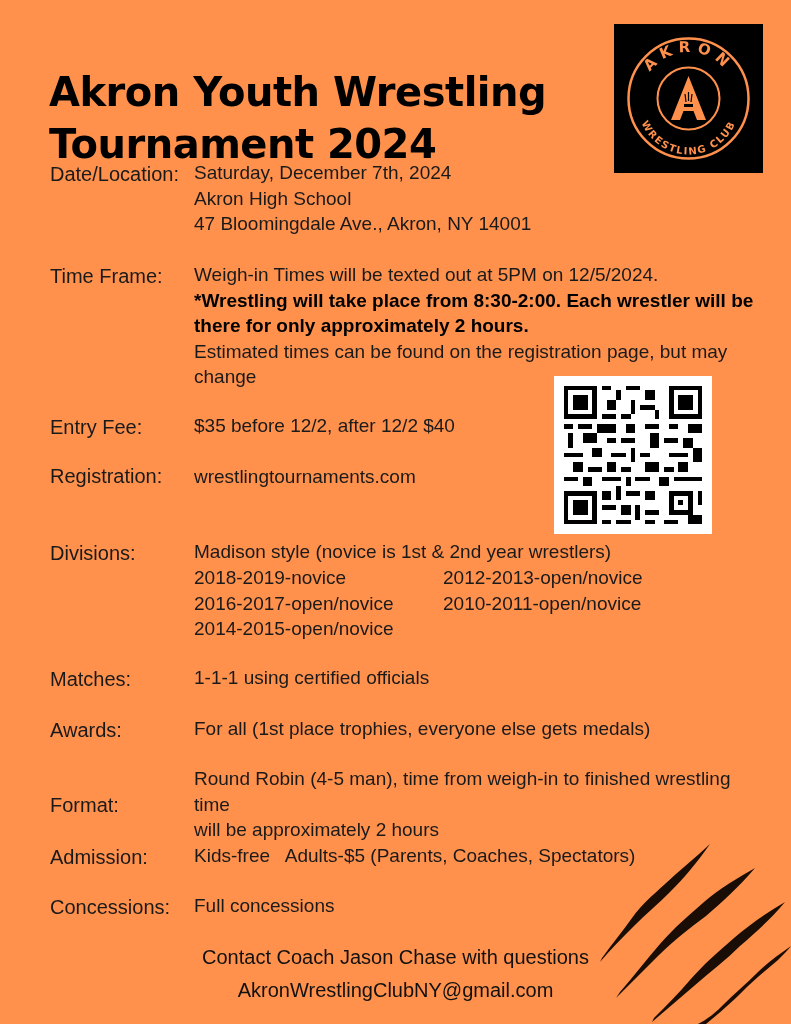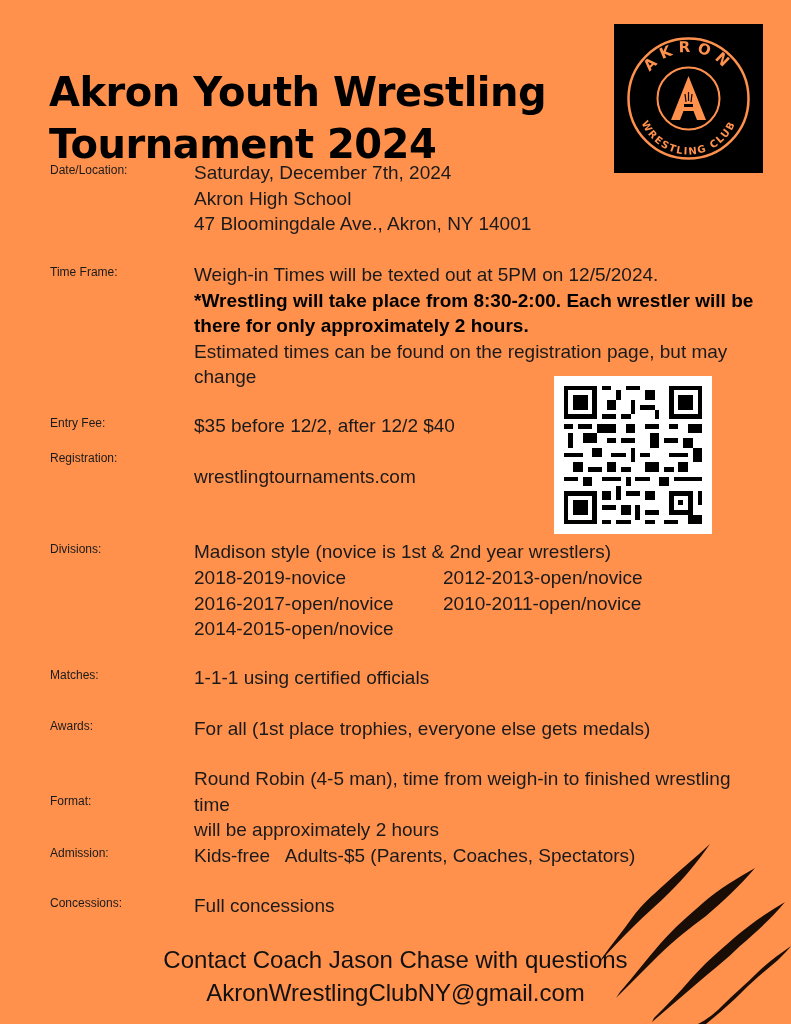--- a/index.html
+++ b/index.html
@@ -16,34 +16,34 @@
     font-weight: bold; font-size: 40px; line-height: 52px;
     letter-spacing: -0.5px; color: #000;
     width: 560px;
     margin-top: 48px;
   }
   .logo {
     position: absolute; left: 614px; top: 24px;
     width: 149px; height: 149px; background: #000;
   }
   .row-label {
-    position: absolute; left: 50px; font-size: 12px; color: #1a1a1a;
+    position: absolute; left: 50px; font-size: 20px; color: #1a1a1a;
   }
   .row-value {
     position: absolute; left: 194px; font-size: 19px; line-height: 25.5px; color: #1a1a1a;
   }
   .bold { font-weight: bold; color: #000; }
   .qr {
     position: absolute; left: 554px; top: 376px;
     width: 158px; height: 158px; background: #fff;
   }
   .div-col { position: absolute; font-size: 19px; line-height: 25.5px; color: #1a1a1a; }
   .contact {
     position: absolute; left: 0; width: 791px; text-align: center;
-    font-size: 24px; color: #111;
+    font-size: 20px; color: #111;
   }
   .claws { position: absolute; left: 590px; top: 840px; width: 201px; height: 184px; }
 </style>
 </head>
 <body>
 
 <div class="title">
   <div>Akron Youth Wrestling</div>
   <div>Tournament 2024</div>
 </div>
@@ -159,21 +159,21 @@
         <rect x="19" y="30" width="2" height="1"></rect>
         <rect x="23" y="30" width="3" height="1"></rect>
         <rect x="28" y="29" width="3" height="2"></rect>
     </g>
   </svg>
 </div>
 
 <div class="row-label" style="top:416px;text-align:right;">Entry Fee:</div>
 <div class="row-value" style="top:413px;">$35 before 12/2, after 12/2 $40</div>
 
-<div class="row-label" style="top:451px;text-align:center;">Registration:</div>
+<div class="row-label" style="top:465px;text-align:center;">Registration:</div>
 <div class="row-value" style="top:464px;">wrestlingtournaments.com</div>
 
 <div class="row-label" style="top:542px;">Divisions:</div>
 <div class="row-value" style="top:539px;">Madison style (novice is 1st &amp; 2nd year wrestlers)</div>
 <div class="div-col" style="left:194px; top:565px;">
   <div>2018-2019-novice</div>
   <div>2016-2017-open/novice</div>
   <div>2014-2015-open/novice</div>
 </div>
 <div class="div-col" style="left:443px; top:565px;">

